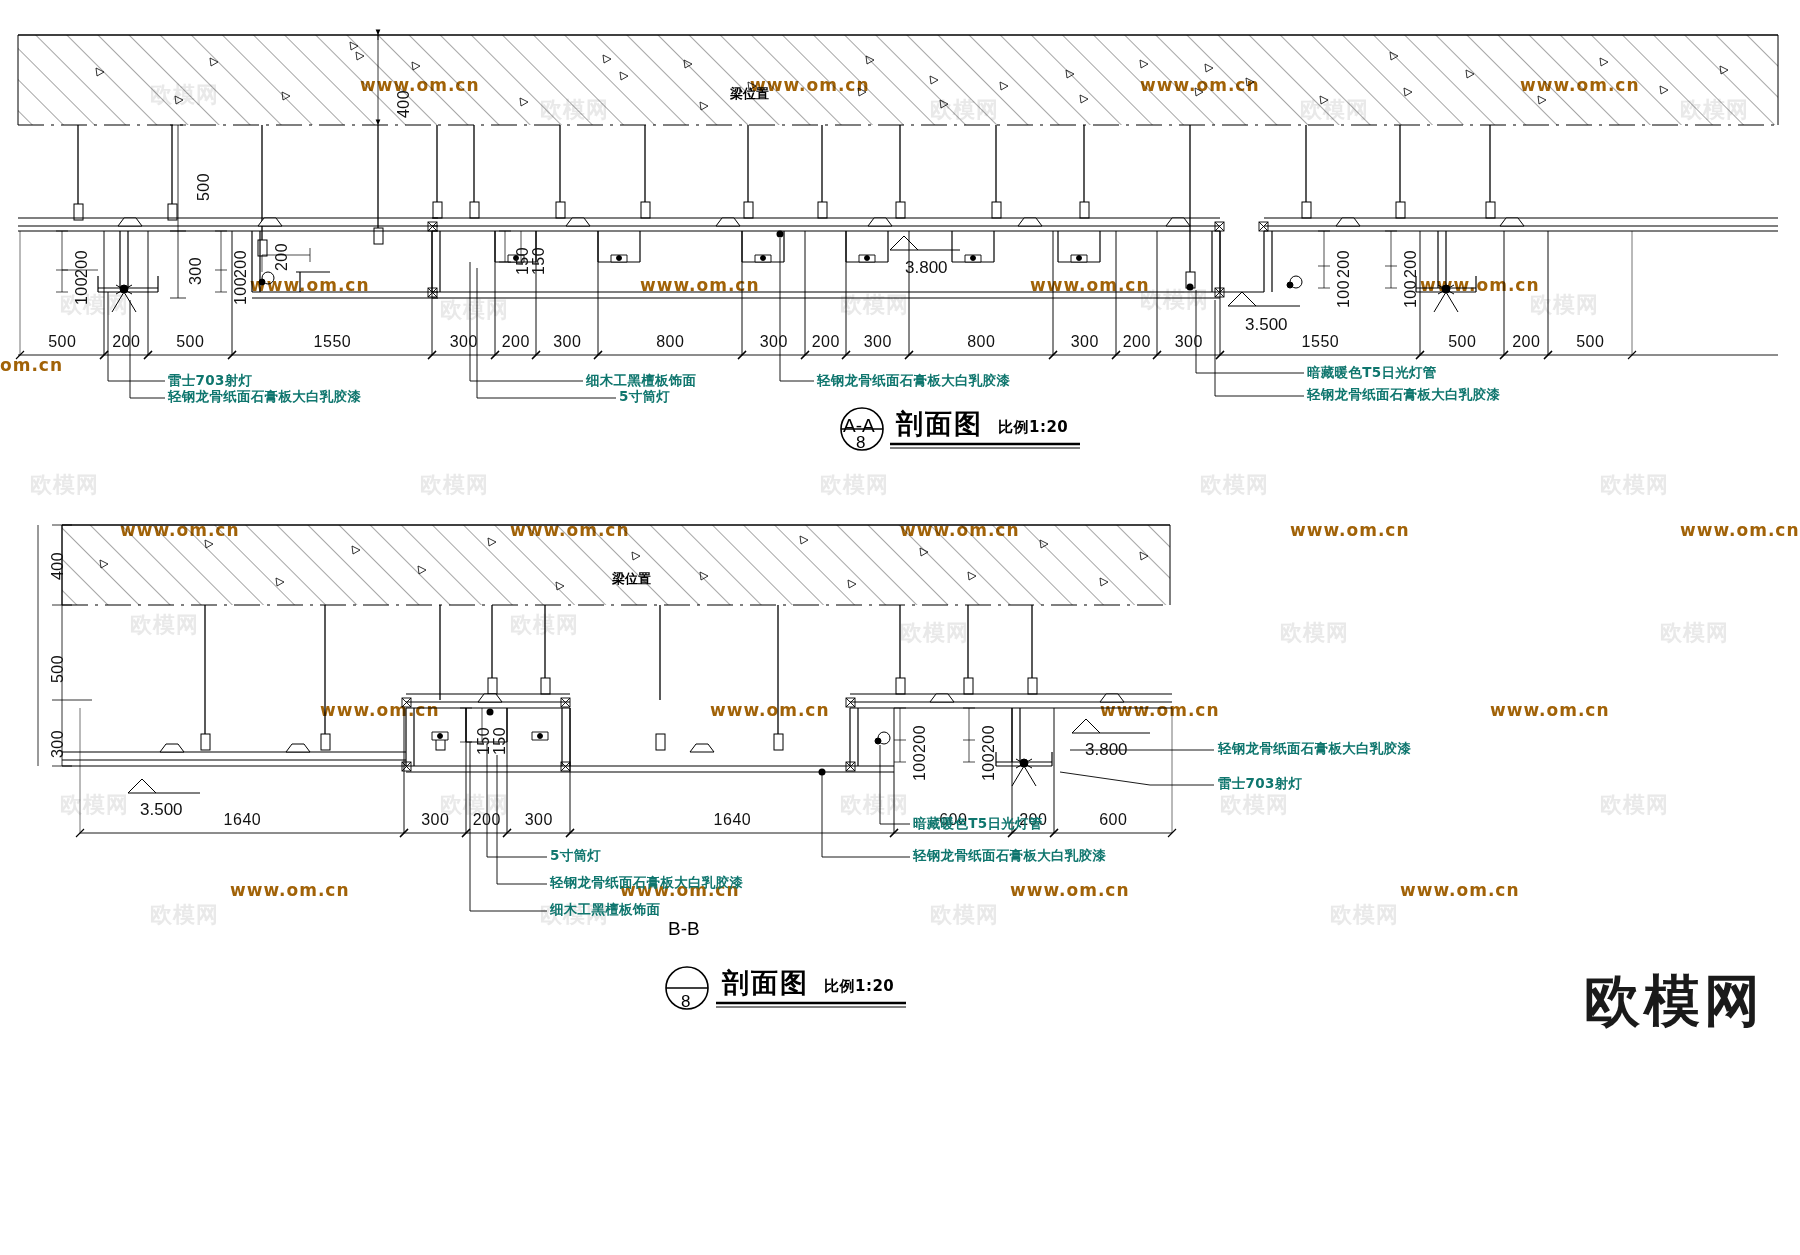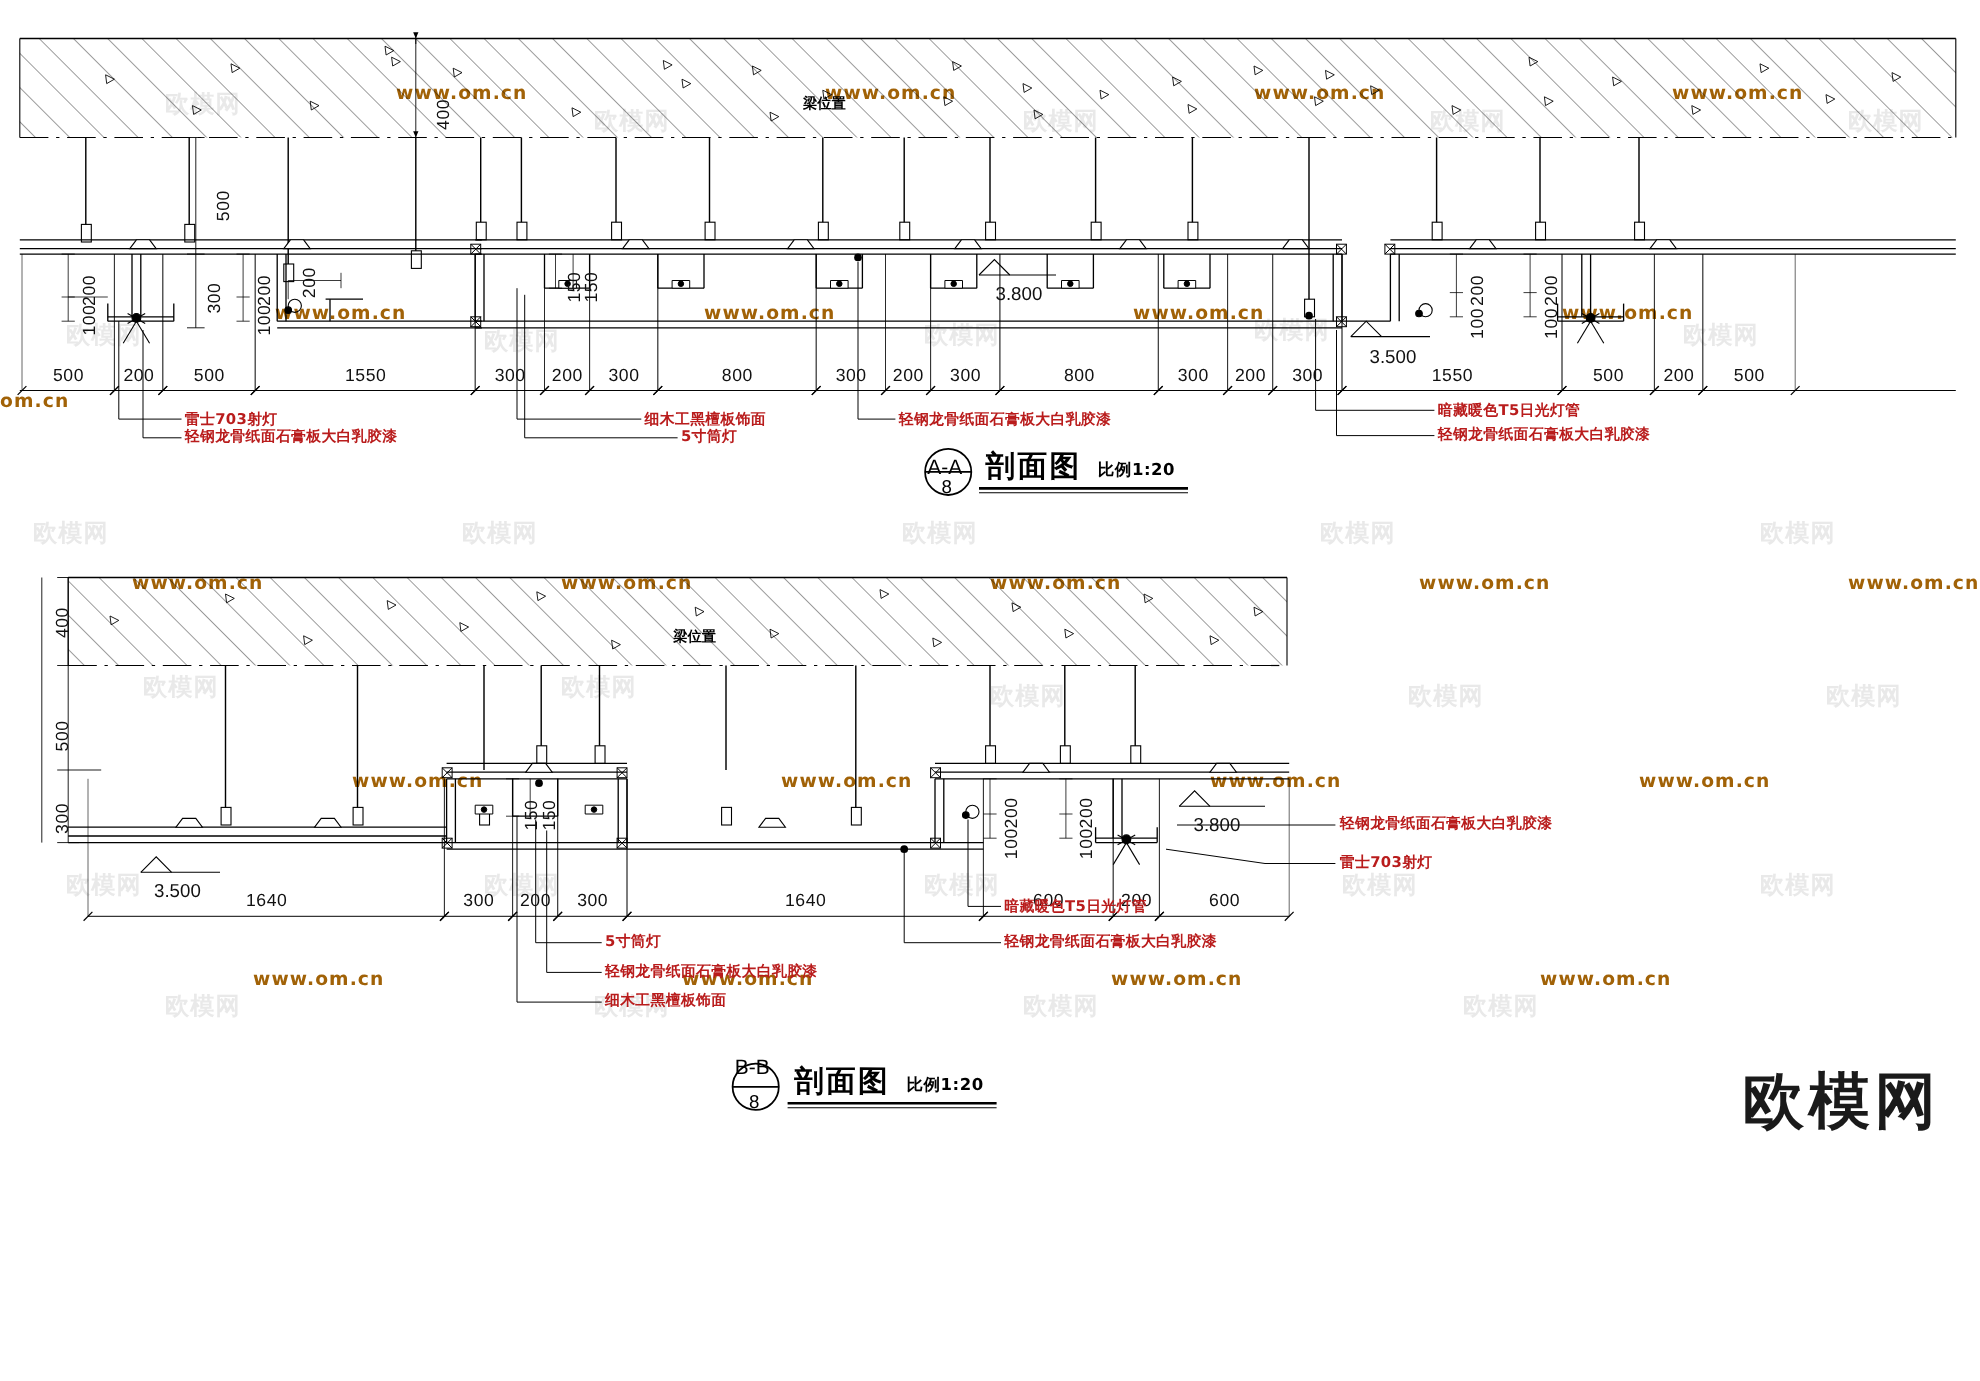--- a/index.html
+++ b/index.html
@@ -26,21 +26,21 @@
   }
 
   
   .tx{position:absolute;white-space:nowrap;}
   .dim{
     font-family:"Liberation Sans","DejaVu Sans",sans-serif;
     font-size:16px;color:#111;letter-spacing:.5px;
   }
   .note{
     font-family:"DejaVu Sans",sans-serif;
-    font-size:13.5px;font-weight:700;color:#b91c1c;letter-spacing:.3px;
+    font-size:13.5px;font-weight:700;color:#0f766e;letter-spacing:.3px;
   }
   .beamlbl{font-family:"DejaVu Sans",sans-serif;font-size:13px;font-weight:700;}
   .elev{font-family:"Liberation Sans",sans-serif;font-size:17px;color:#111;}
   .ttl{font-family:"DejaVu Sans",sans-serif;font-size:27px;font-weight:700;letter-spacing:2px;}
   .scale{font-family:"DejaVu Sans",sans-serif;font-size:15px;font-weight:700;letter-spacing:.5px;}
   .seclet{font-family:"Liberation Sans",sans-serif;font-size:19px;}
   .secnum{font-family:"Liberation Sans",sans-serif;font-size:17px;}
 </style>
 </head>
 <body>
@@ -767,19 +767,19 @@
     </div>
 
   <div class="tx beamlbl" style="left:730px;top:85px;">梁位置</div>
   <div class="tx beamlbl" style="left:612px;top:570px;">梁位置</div>
 
   <div class="tx seclet" style="left:843px;top:415px;">A-A</div>
   <div class="tx secnum" style="left:856px;top:433px;">8</div>
   <div class="tx ttl" style="left:896px;top:406px;">剖面图</div>
   <div class="tx scale" style="left:998px;top:418px;">比例1:20</div>
 
-  <div class="tx seclet" style="left:668px;top:960px;">B-B</div>
+  <div class="tx seclet" style="left:668px;top:918px;">B-B</div>
   <div class="tx secnum" style="left:681px;top:992px;">8</div>
   <div class="tx ttl" style="left:722px;top:965px;">剖面图</div>
   <div class="tx scale" style="left:824px;top:977px;">比例1:20</div>
 
   <div class="wm-big">欧模网</div>
 </div>
 
 </body></html>

